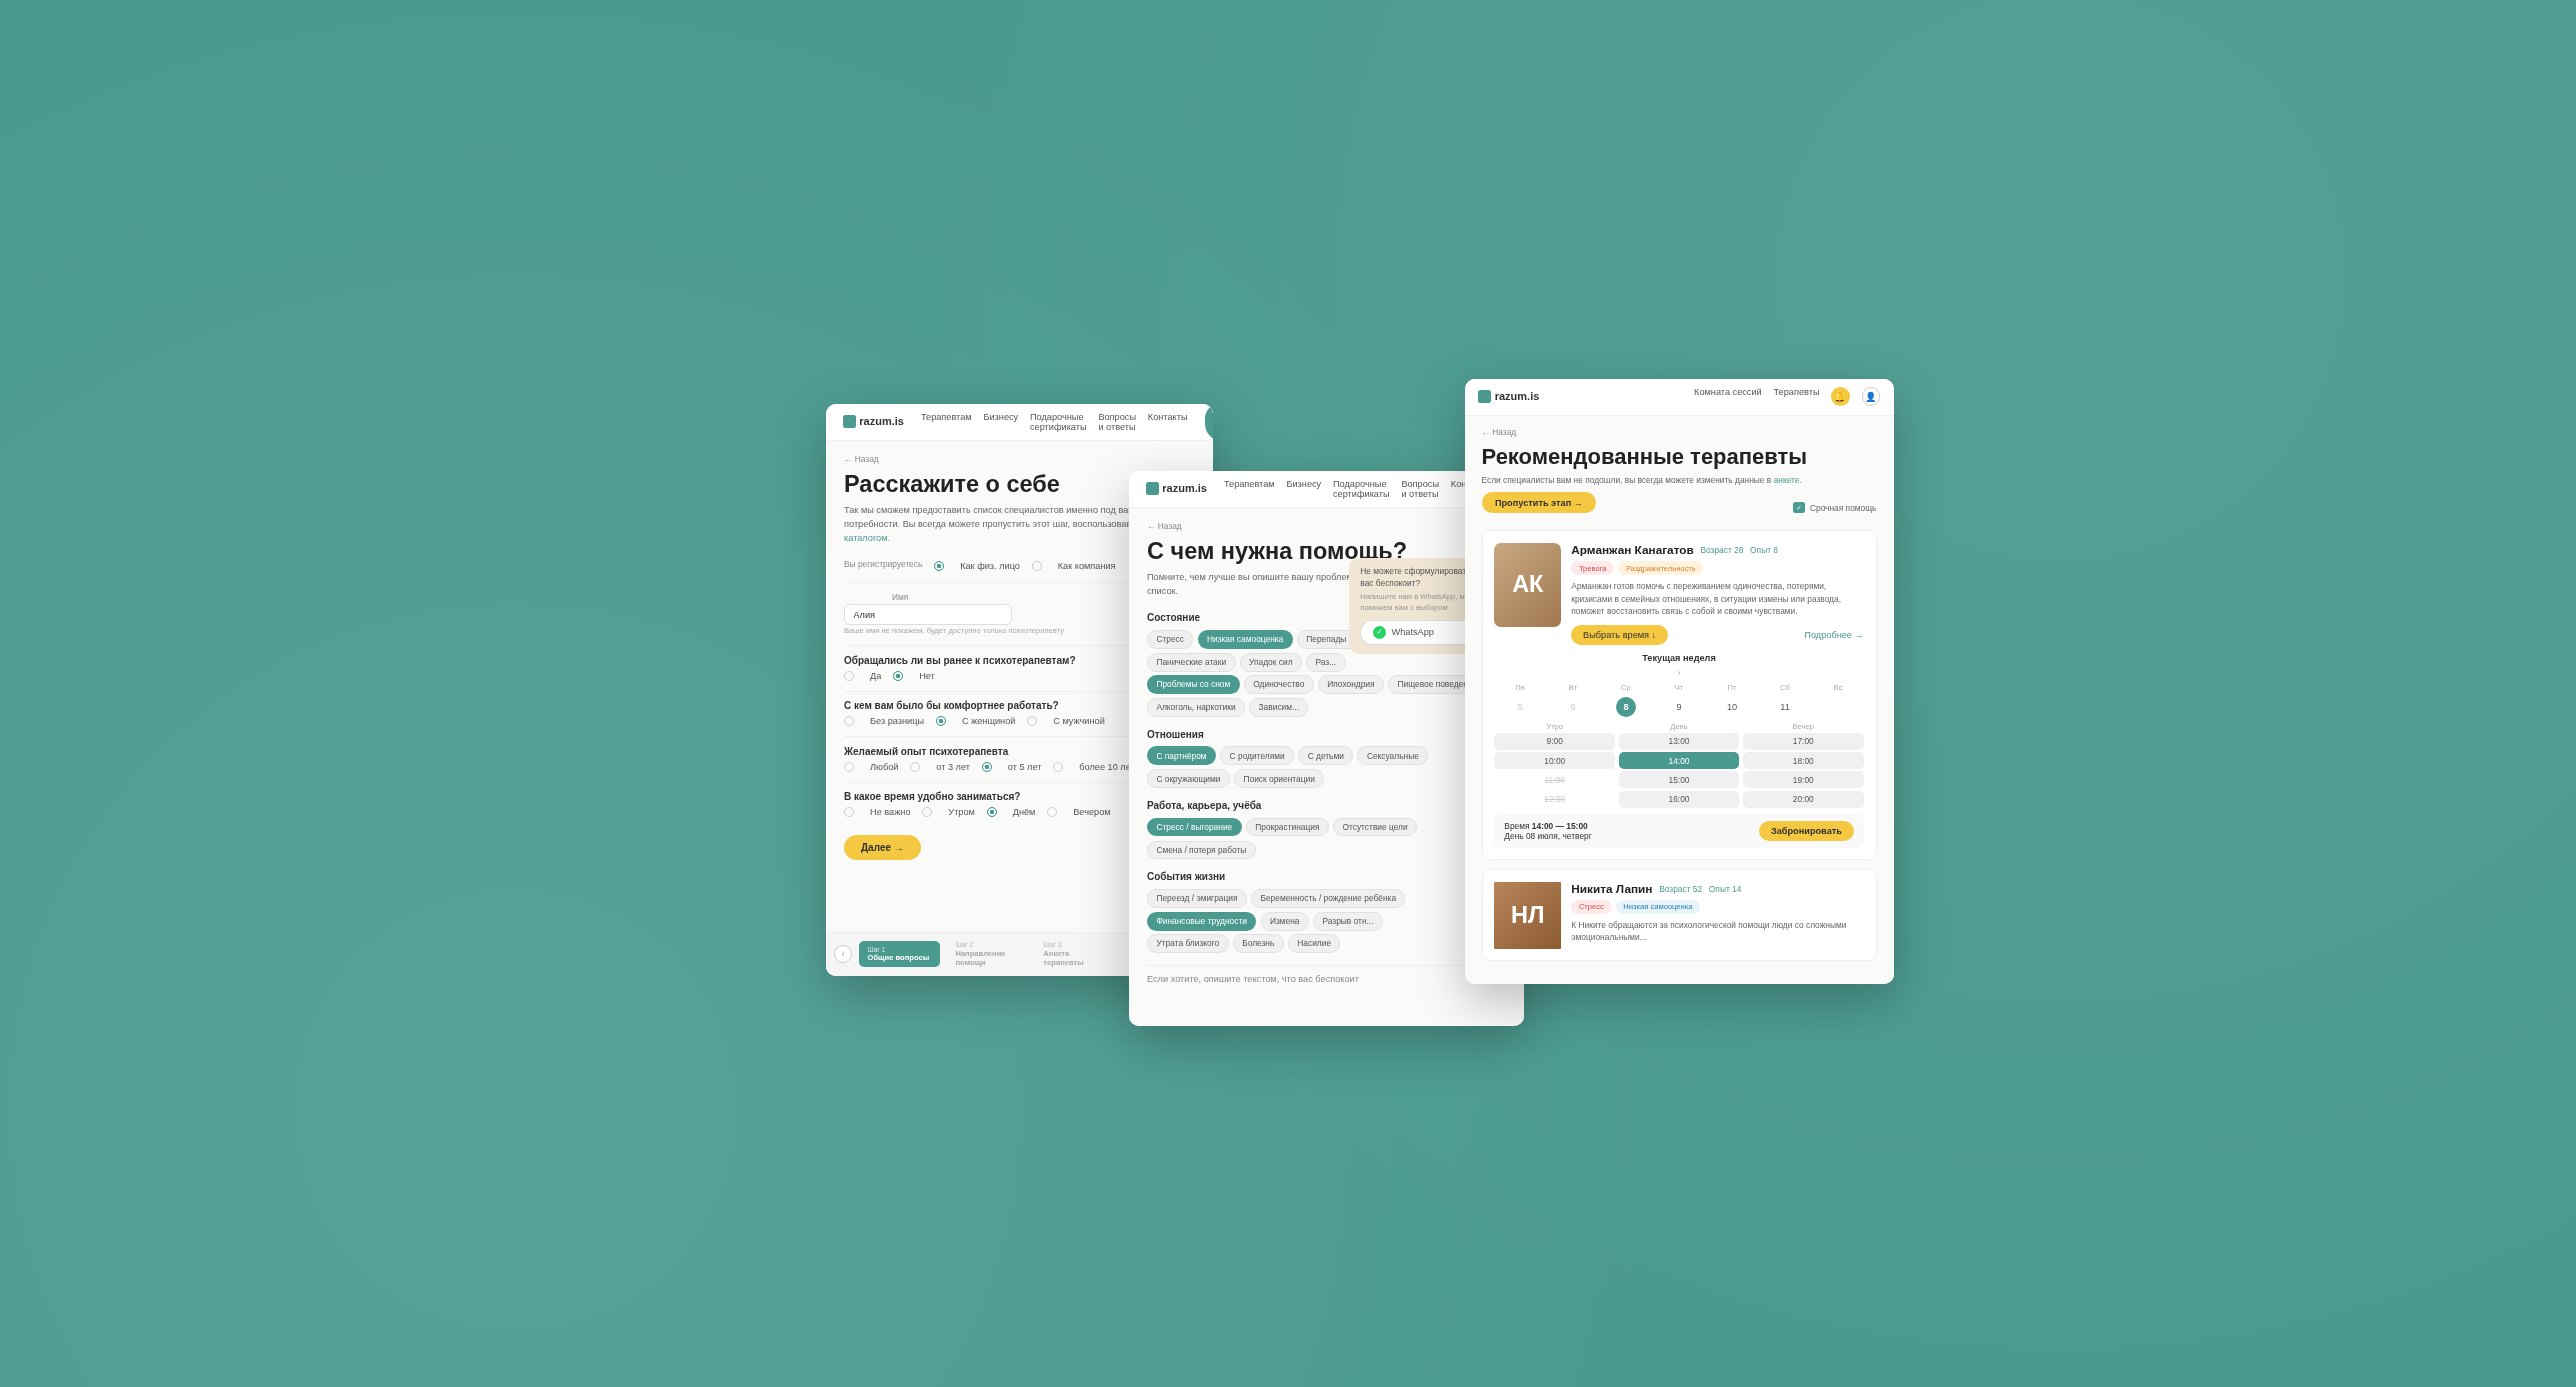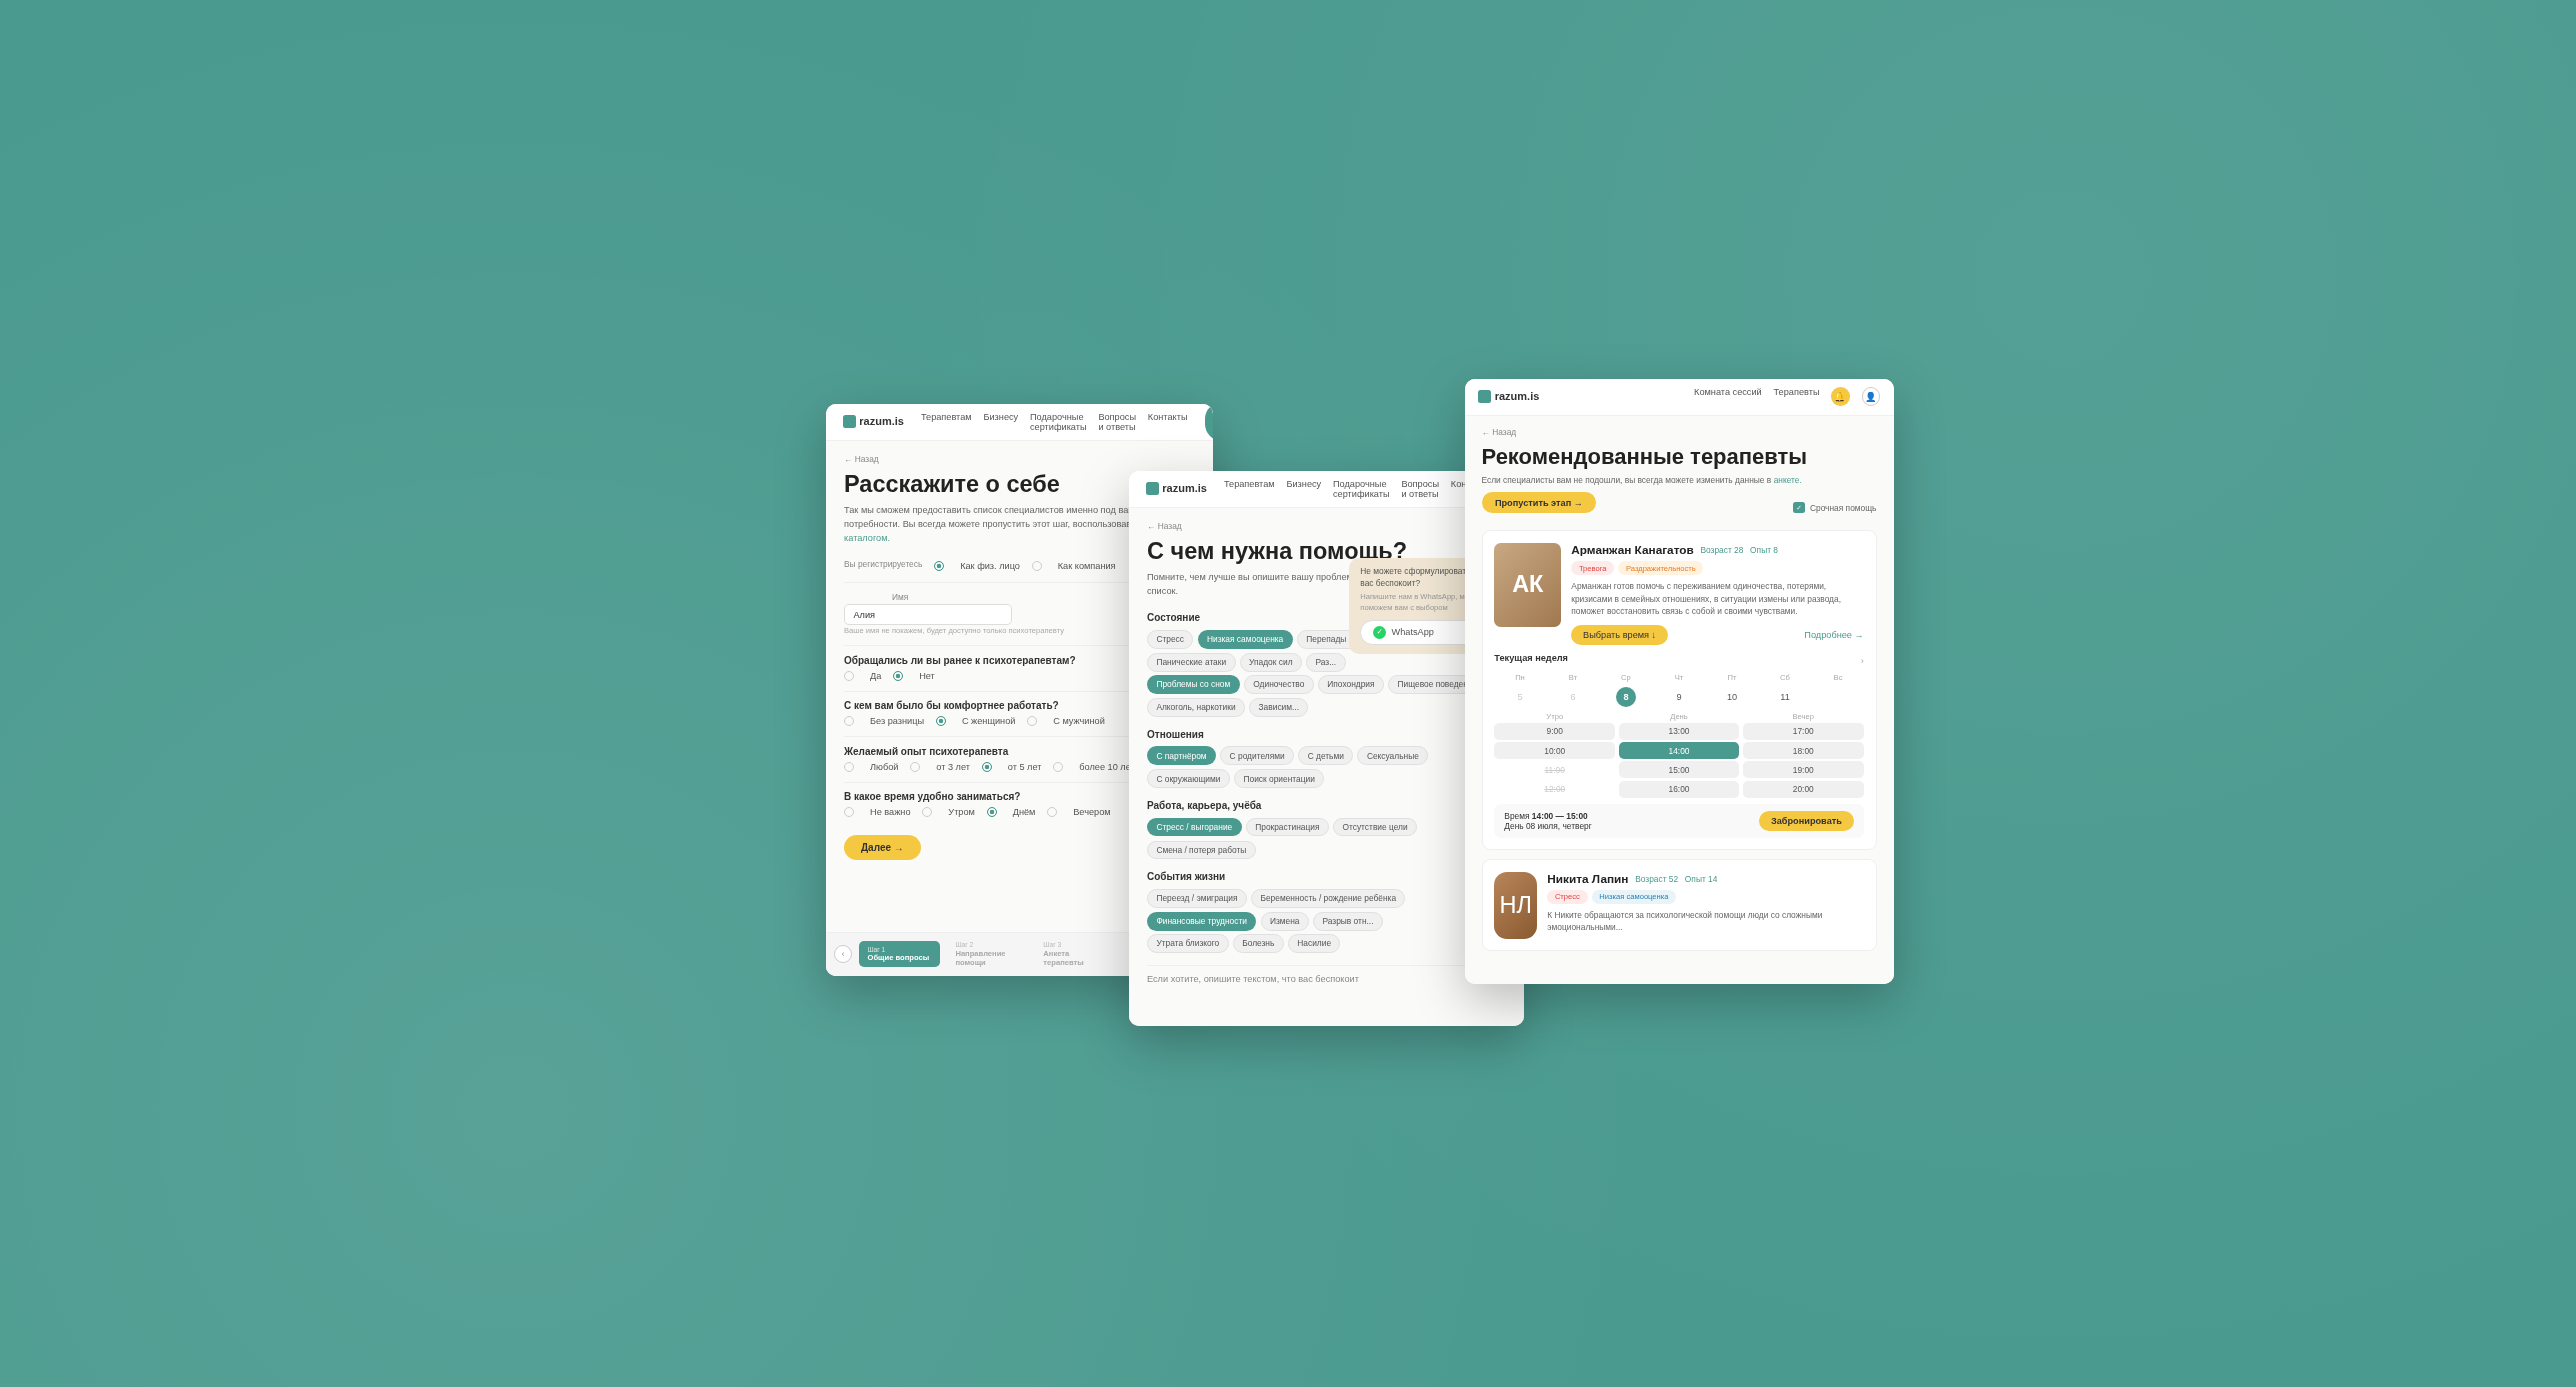--- a/index.html
+++ b/index.html
@@ -539,20 +539,21 @@
       font-size: 9.2px;
       font-weight: 600;
       color: #333;
       margin-bottom: 5px;
     }
     .calendar-header {
       display: flex;
       align-items: center;
       justify-content: space-between;
       margin-bottom: 3.4px;
+      flex-direction: column;
     }
     .calendar-nav {
       font-size: 9.2px;
       color: #aaa;
       cursor: pointer;
     }
     .week-days {
       display: grid;
       grid-template-columns: repeat(7, 1fr);
       gap: 1.7px;
@@ -635,30 +636,30 @@
 
     
     .therapist-card-2 {
       background: #fff;
       border-radius: 8.4px;
       padding: 11.8px;
       border: 0.8px solid #eee;
       margin-top: 6.7px;
     }
     .therapist-photo-2 {
-      width: 43px;
+      width: 67px;
       height: 67px;
-      border-radius: 13px;
+      border-radius: 1px;
       background: linear-gradient(135deg, #b8855a, #8a5a30);
       display: flex;
       align-items: center;
       justify-content: center;
       color: #fff;
       font-size: 23.5px;
-      font-weight: 400;
+      font-weight: 700;
       flex-shrink: 0;
     }
 
     .skip-row {
       display: flex;
       align-items: center;
       justify-content: space-between;
       margin-bottom: 6.7px;
     }
 

